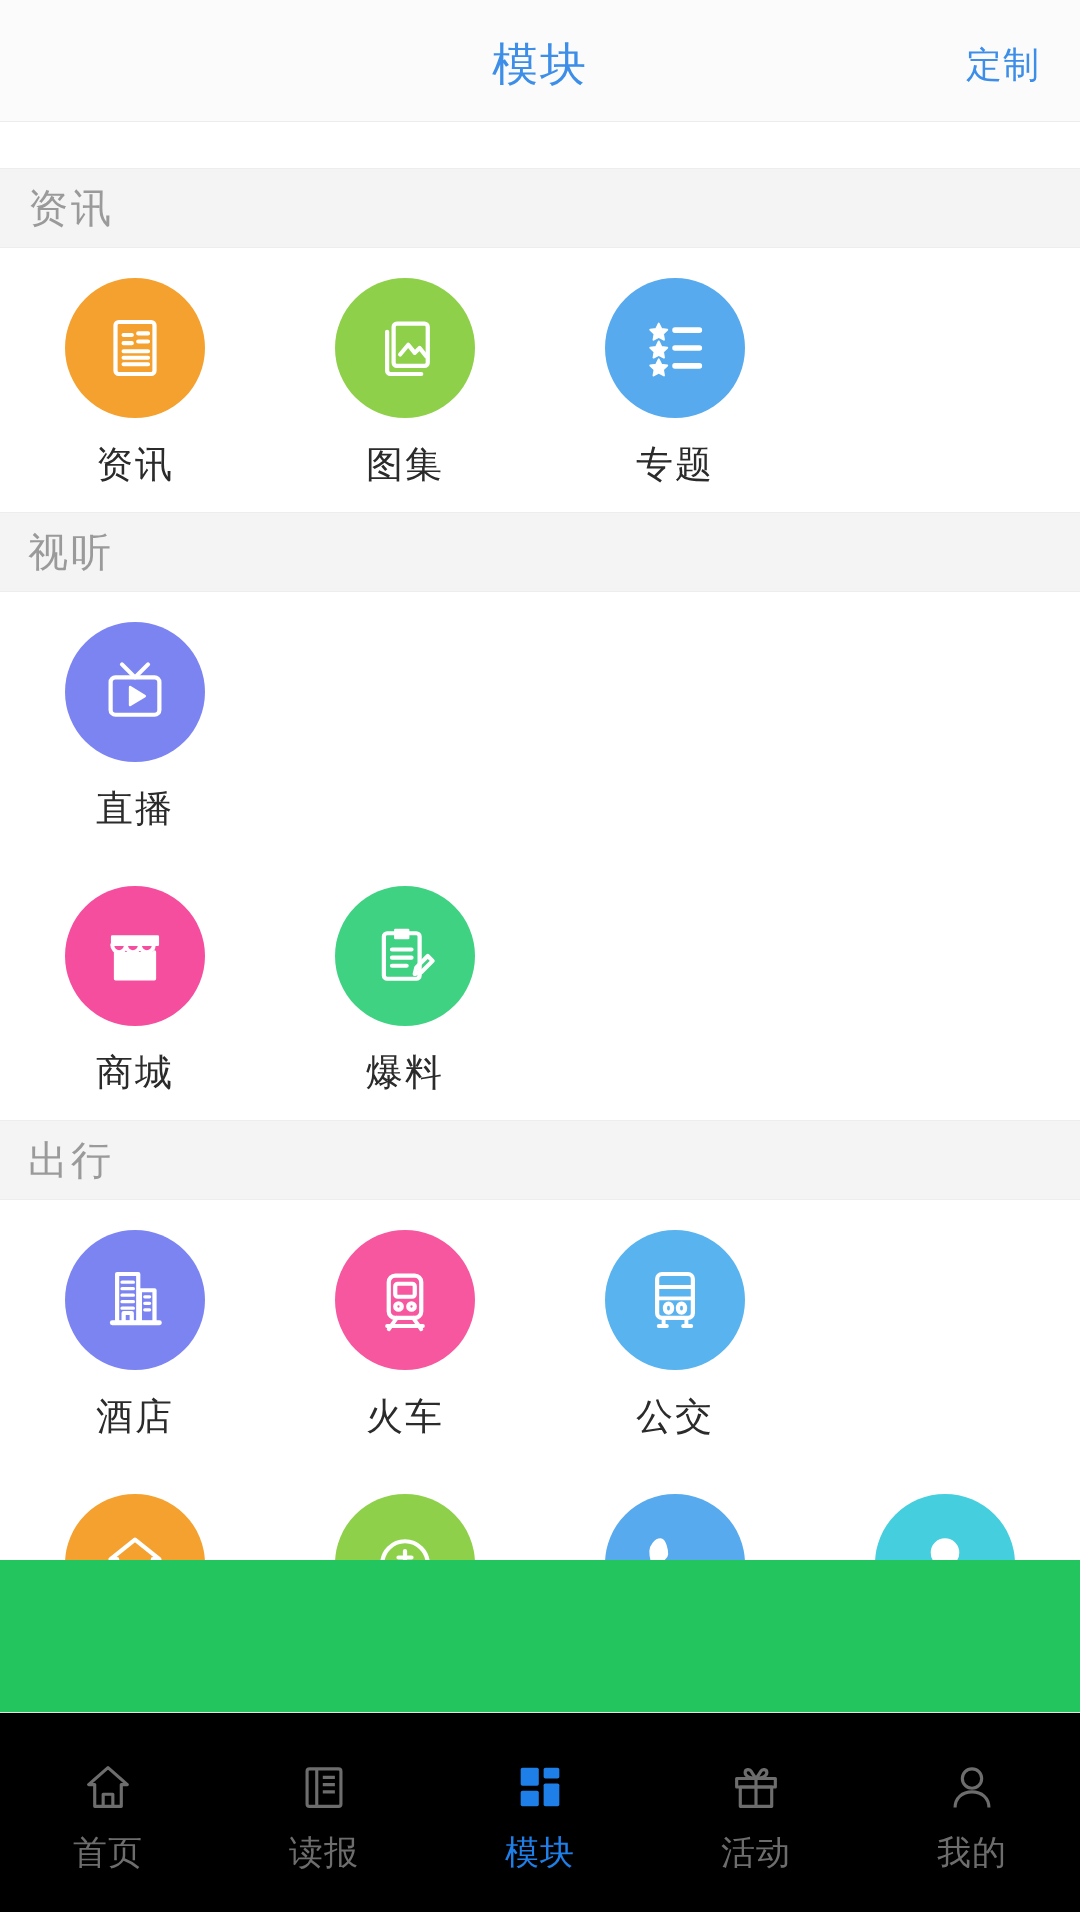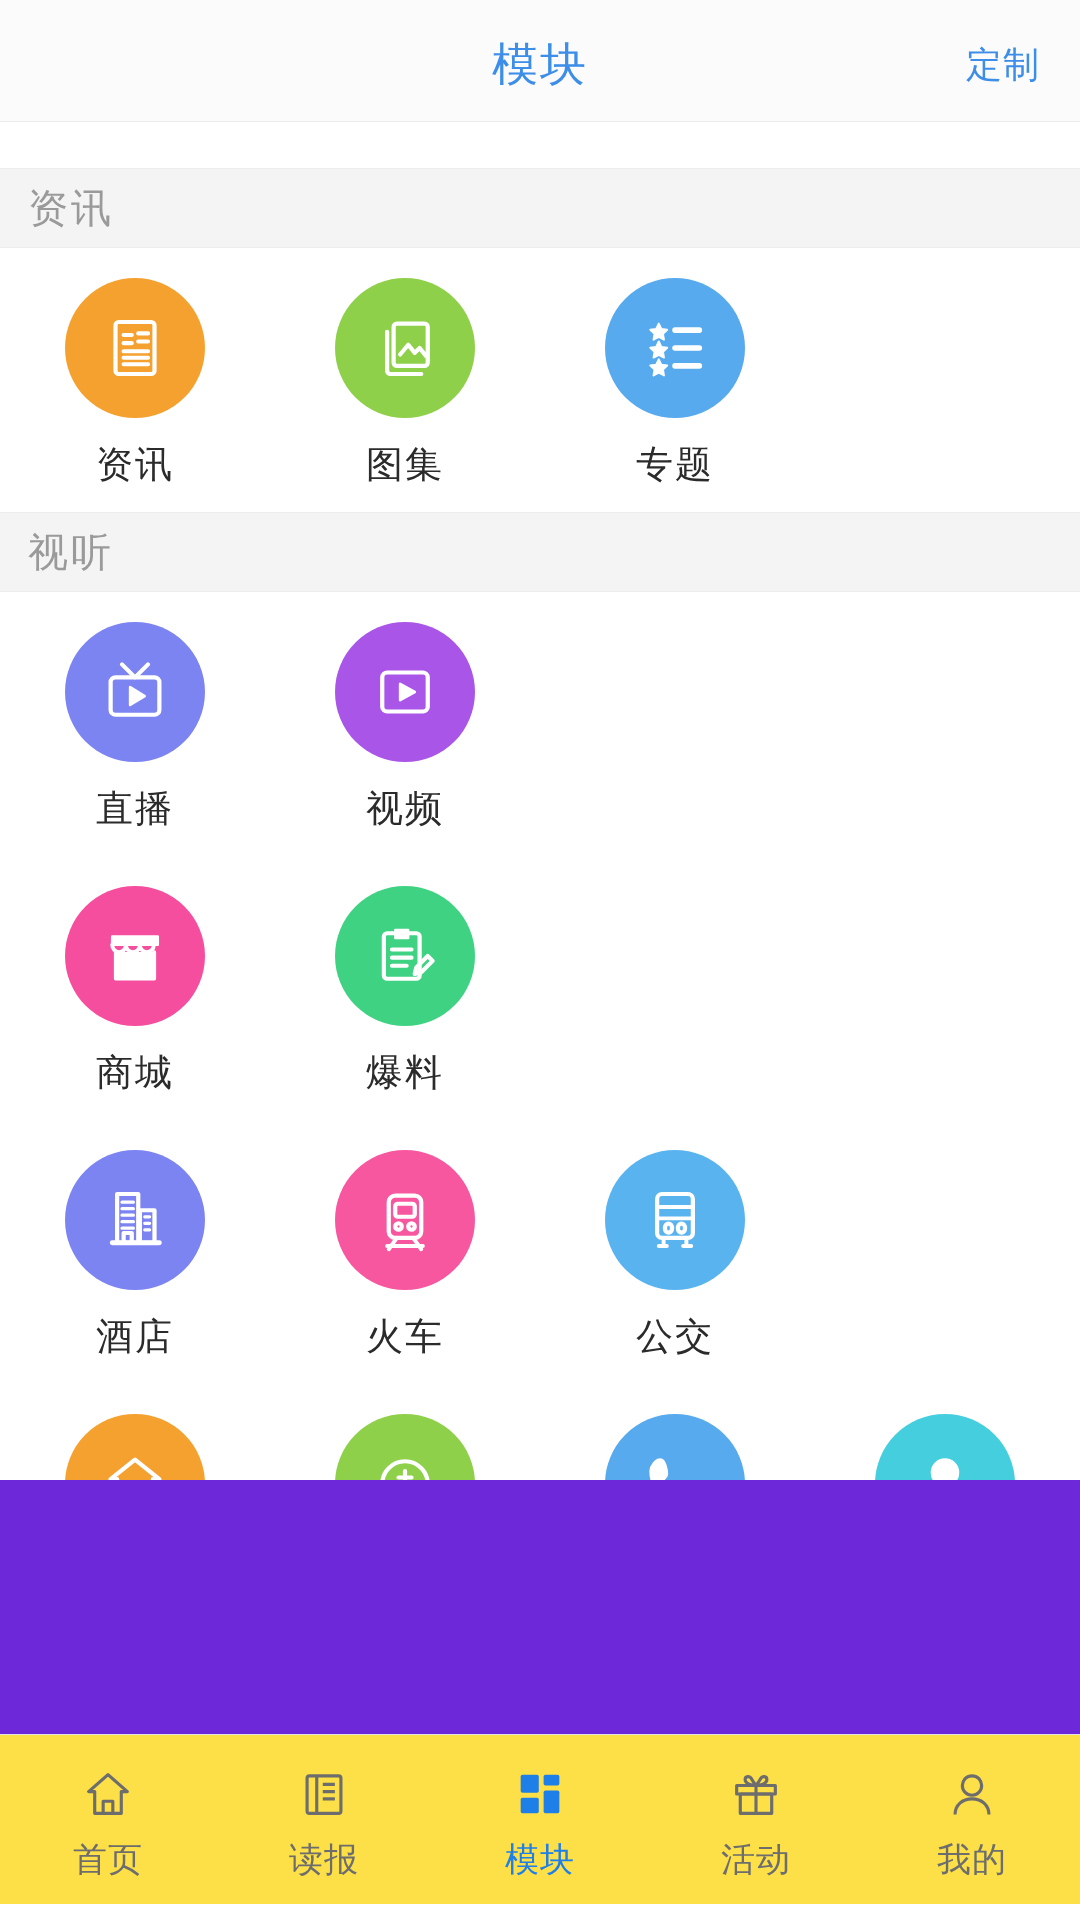--- a/index.html
+++ b/index.html
@@ -32,21 +32,21 @@
     font-size:36px;
     color:#3d8ee8;
     letter-spacing:1px;
   }
 
   
   #content {
     position:absolute;
     top:122px; left:0; right:0;
     bottom:170px;
-    background:#6d28d9;
+    background:#22c55e;
     overflow:hidden;
     font-family:Liberation Mono, monospace;
   }
   .spacer { height:46px; background:#ffffff; }
 
   .section-header {
     height:80px;
     background:#f4f4f4;
     display:flex;
     align-items:center;
@@ -84,23 +84,23 @@
     color:#2b2b2b;
     letter-spacing:2px;
   }
 
   
   .grid.clipped { padding-bottom:0; height:96px; overflow:hidden; }
 
   
   #bottom-nav {
     position:absolute;
-    left:0; right:0; bottom:16px;
-    height:170px;
-    background:#fde047;
+    left:0; right:0; bottom:8px;
+    height:200px;
+    background:#000000;
     border-top:1px solid #e2e2e2;
     display:flex;
   }
   .nav-item {
     flex:1;
     display:flex;
     flex-direction:column;
     align-items:center;
     justify-content:center;
     padding-top:6px;
@@ -164,29 +164,20 @@
         <div class="tile">
           <div class="circle" style="background: rgb(124, 132, 242);">
             <svg width="78" height="78" viewBox="0 0 48 48" fill="none" stroke="#fff" stroke-width="2.6" stroke-linecap="round" stroke-linejoin="round">
               <path d="M16 7l8 8M32 7l-8 8"></path>
               <rect x="9" y="15" width="30" height="23" rx="3"></rect>
               <path d="M21 21l9 5.5-9 5.5z" fill="#fff" stroke-width="1.6"></path>
             </svg>
           </div>
           <div class="tile-label">直播</div>
         </div>
-        <div class="tile">
-          <div class="circle" style="background: rgb(168, 85, 232);">
-            <svg width="78" height="78" viewBox="0 0 48 48" fill="none" stroke="#fff" stroke-width="2.6" stroke-linecap="round" stroke-linejoin="round">
-              <rect x="10" y="12" width="28" height="24" rx="3"></rect>
-              <path d="M21 19l9 5-9 5z" fill="#fff" stroke-width="1.6"></path>
-            </svg>
-          </div>
-          <div class="tile-label">视频</div>
-        </div>
       </div>
       <div class="grid">
         <div class="tile">
           <div class="circle" style="background: rgb(246, 78, 158);">
             <svg width="78" height="78" viewBox="0 0 48 48" fill="none" stroke="#fff" stroke-width="2.6" stroke-linecap="round" stroke-linejoin="round">
               <path d="M10 12h28v5H10z" fill="#fff" stroke-width="1.6"></path>
               <path d="M10 17c0 2.8 2 4.6 4.2 4.6S18.4 19.8 18.4 17c0 2.8 2.1 4.6 4.3 4.6S27 19.8 27 17c0 2.8 2.1 4.6 4.3 4.6S35.6 19.8 35.6 17" stroke-width="2.4"></path>
               <path d="M12 21.5V38h24V21.5" fill="#fff" stroke="#fff" stroke-width="2"></path>
             </svg>
           </div>
@@ -197,20 +188,21 @@
             <svg width="78" height="78" viewBox="0 0 48 48" fill="none" stroke="#fff" stroke-width="2.6" stroke-linecap="round" stroke-linejoin="round">
               <rect x="11" y="10" width="22" height="28" rx="2"></rect>
               <path d="M18 8h8v5h-8z" fill="#fff" stroke-width="1.4"></path>
               <path d="M16 20h12M16 25h12M16 30h9" stroke-width="2.6"></path>
               <path d="M31 31l7-7 3 3-7 7-4 1z"></path>
             </svg>
           </div>
           <div class="tile-label">爆料</div>
         </div>
       </div>
+      <div class="section-header">出行</div>
       <div class="grid">
         <div class="tile">
           <div class="circle" style="background: rgb(124, 132, 242);">
             <svg width="78" height="78" viewBox="0 0 48 48" fill="none" stroke="#fff" stroke-width="2.6" stroke-linecap="round" stroke-linejoin="round">
               <rect x="13" y="8" width="13" height="30"></rect>
               <rect x="27" y="18" width="9" height="20"></rect>
               <path d="M16 13h7M16 17h7M16 21h7M16 25h7M16 29h7M30 22h3M30 26h3M30 30h3" stroke-width="2"></path>
               <path d="M10 38h29" stroke-width="3"></path>
               <rect x="17" y="32" width="5" height="6"></rect>
             </svg>

